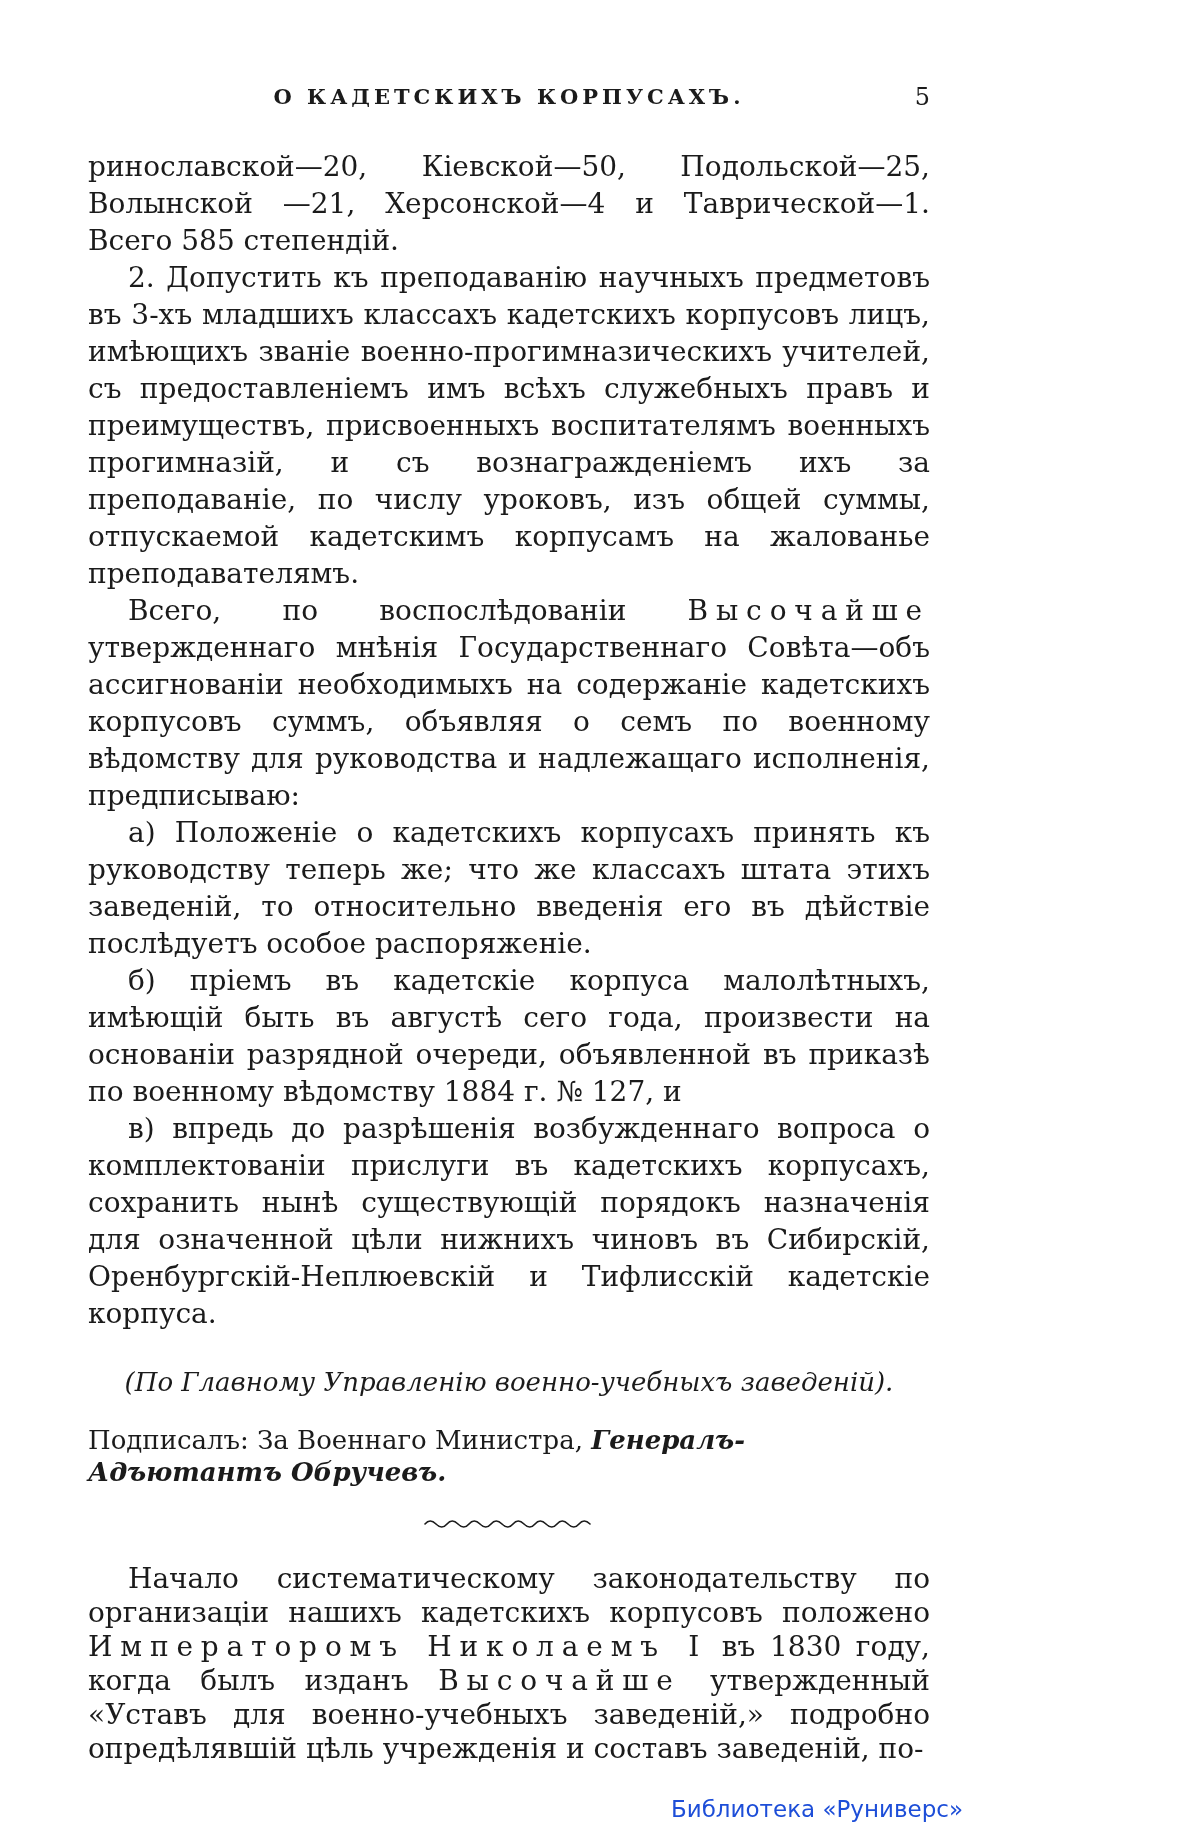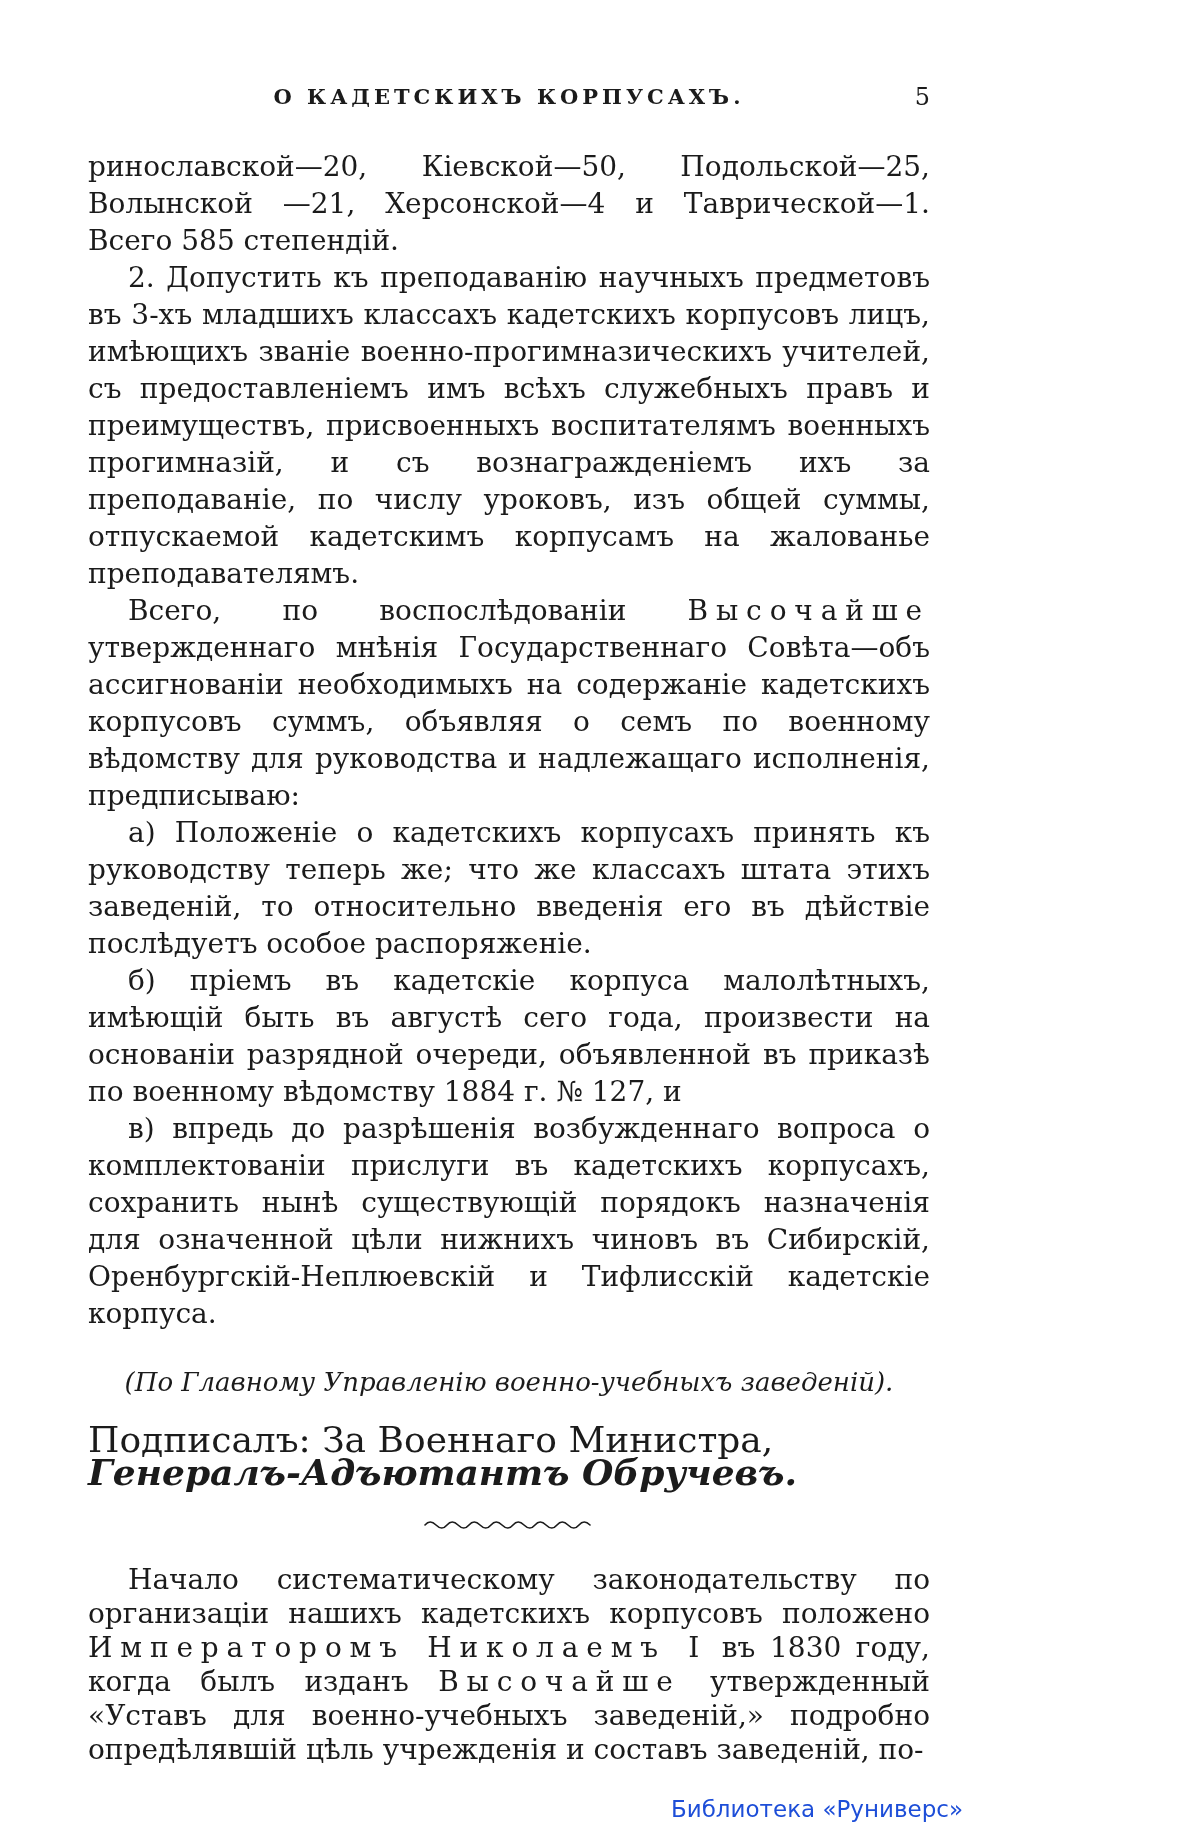--- a/index.html
+++ b/index.html
@@ -44,21 +44,21 @@
   .spaced { letter-spacing: 0.28em; }
   .attribution {
     margin-top: 34px;
     text-align: center;
     font-size: 26px;
     font-style: italic;
     line-height: 32px;
   }
   .signature {
     margin-top: 26px;
-    font-size: 36px;
+    font-size: 26px;
     line-height: 32px;
   }
   .signature .sig-name { font-style: italic; font-weight: 600; }
   .divider {
     margin-top: 28px;
     text-align: center;
     line-height: 0;
   }
   .closing-text { margin-top: 32px; }
   .closing-text p.para {

